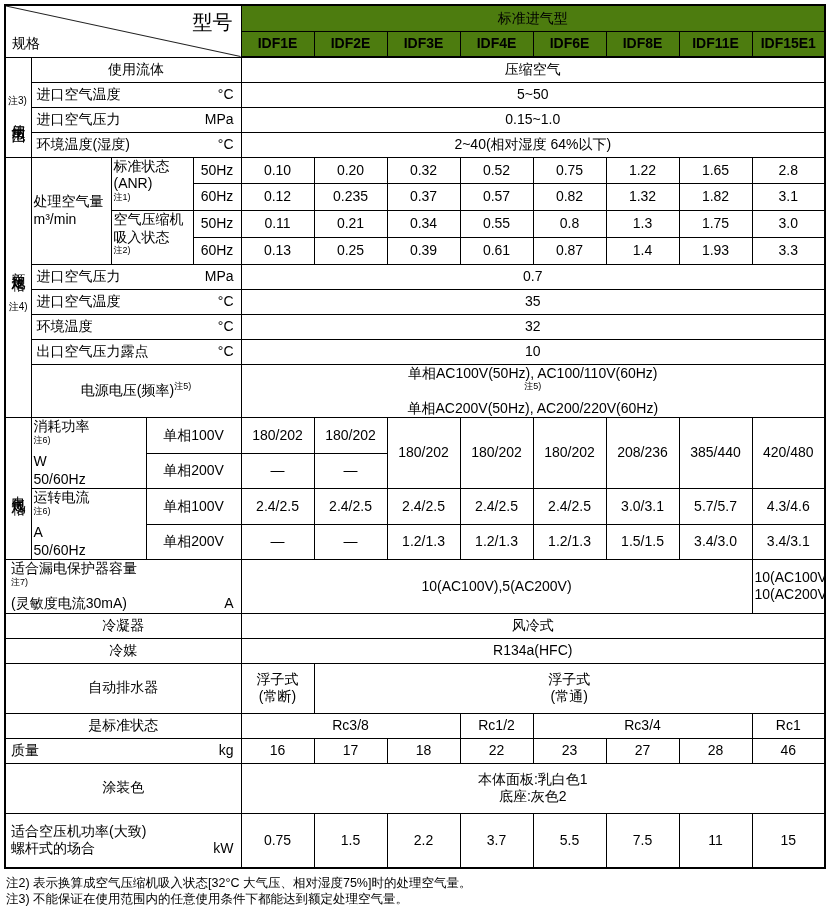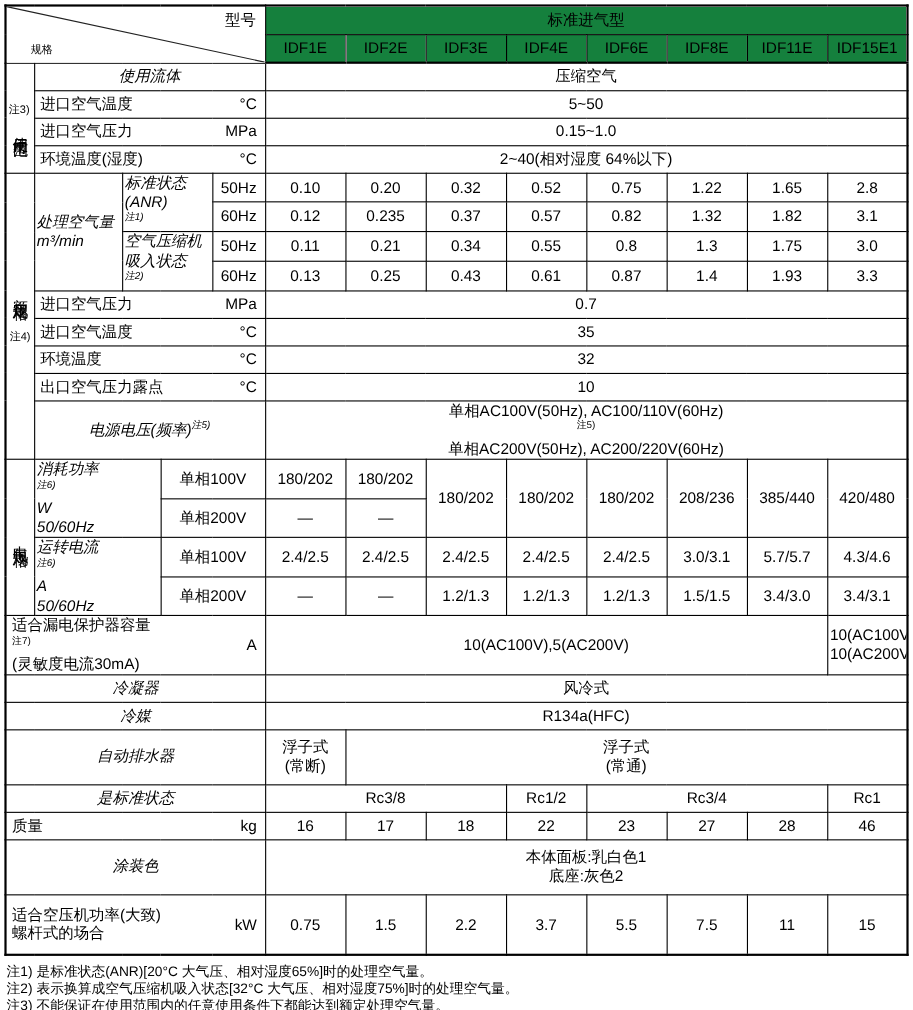--- a/index.html
+++ b/index.html
@@ -4,47 +4,47 @@
 <style>
   html,body { margin:0; padding:0; background:#ffffff; color:#000;
     font-family:"Liberation Sans","DejaVu Sans",sans-serif; }
   .wrap { width:822px; margin:4px 0 0 4px; }
 
   table.spec { border-collapse:collapse; table-layout:fixed; width:820px;
     border:2px solid #000; }
   table.spec td { border:1px solid #000; font-size:14px; text-align:center;
     vertical-align:middle; padding:0 2px; overflow:hidden; line-height:1.25; }
 
-  .hdr { background:#15803d; }
-  .model { font-weight:normal; font-size:15px; }
+  .hdr { background:#4d7c0f; }
+  .model { font-weight:bold; font-size:15px; }
 
   
   .bt2 td { border-top-width:2px; }
   tr.modelrow td { border-bottom-width:2px; }
 
   
   td.corner { position:relative; padding:0; background:#fff; }
   .corner svg { position:absolute; left:0; top:0; width:100%; height:100%; display:block; }
-  .corner-top { position:absolute; top:4px; right:8px; font-size:14px; }
-  .corner-bottom { position:absolute; bottom:4px; left:22px; font-size:10px; }
+  .corner-top { position:absolute; top:4px; right:8px; font-size:20px; }
+  .corner-bottom { position:absolute; bottom:4px; left:6px; font-size:14px; }
 
   
   td.vstrip { padding:0; }
   .vwrap { display:flex; flex-direction:column; align-items:center;
     justify-content:center; height:100%; }
   .vchars { writing-mode:vertical-rl; text-orientation:upright;
     letter-spacing:2px; font-size:14px; }
   .vnote { font-size:10px; white-space:nowrap;margin-top:32px; }
   .vwrap.usage { justify-content:flex-start;text-align:center; }
   .vwrap.usage .vnote { align-self:flex-start; margin:2px 0 0 0; }
   .vwrap.usage .vchars { margin:6px auto auto auto; }
 
   
-  td.lbl { text-align:left; padding-left:5px;font-style:italic; }
-  .lrow { display:flex; justify-content:space-between; align-items:center;
+  td.lbl { text-align:left; padding-left:5px; }
+  .lrow { display:flex; justify-content:space-between; align-items:flex-end;
     padding:0 5px 0 3px; width:100%; box-sizing:border-box; }
   .l2 span { display:block; text-align:left; }
   sup.fn { font-size:9px; vertical-align:super; line-height:0; }
   .small2 { font-size:11px; line-height:1.2; }
   .vv2 span { display:block; }
 
   .notes { margin-top:7px; font-size:12.5px; line-height:15.6px; padding-left:2px; }
   .notes div { white-space:nowrap; }
 </style>
 </head>
@@ -182,21 +182,21 @@
     <td>0.55</td>
     <td>0.8</td>
     <td>1.3</td>
     <td>1.75</td>
     <td>3.0</td>
   </tr>
   <tr style="height:25px">
     <td>60Hz</td>
     <td>0.13</td>
     <td>0.25</td>
-    <td>0.43</td>
+    <td>0.39</td>
     <td>0.61</td>
     <td>0.87</td>
     <td>1.4</td>
     <td>1.93</td>
     <td>3.3</td>
   </tr>
 
   <tr style="height:25px">
     <td colspan="4">
       <div class="lrow">
@@ -396,18 +396,17 @@
     <td>3.7</td>
     <td>5.5</td>
     <td>7.5</td>
     <td>11</td>
     <td>15</td>
   </tr>
 </tbody>
     </table>
 
 <div class="notes">
-  <div>注1) 是标准状态(ANR)[20°C 大气压、相对湿度65%]时的处理空气量。</div>
   <div>注2) 表示换算成空气压缩机吸入状态[32°C 大气压、相对湿度75%]时的处理空气量。</div>
   <div>注3) 不能保证在使用范围内的任意使用条件下都能达到额定处理空气量。</div>
 
 </div>
 </div>
 
 </body></html>

